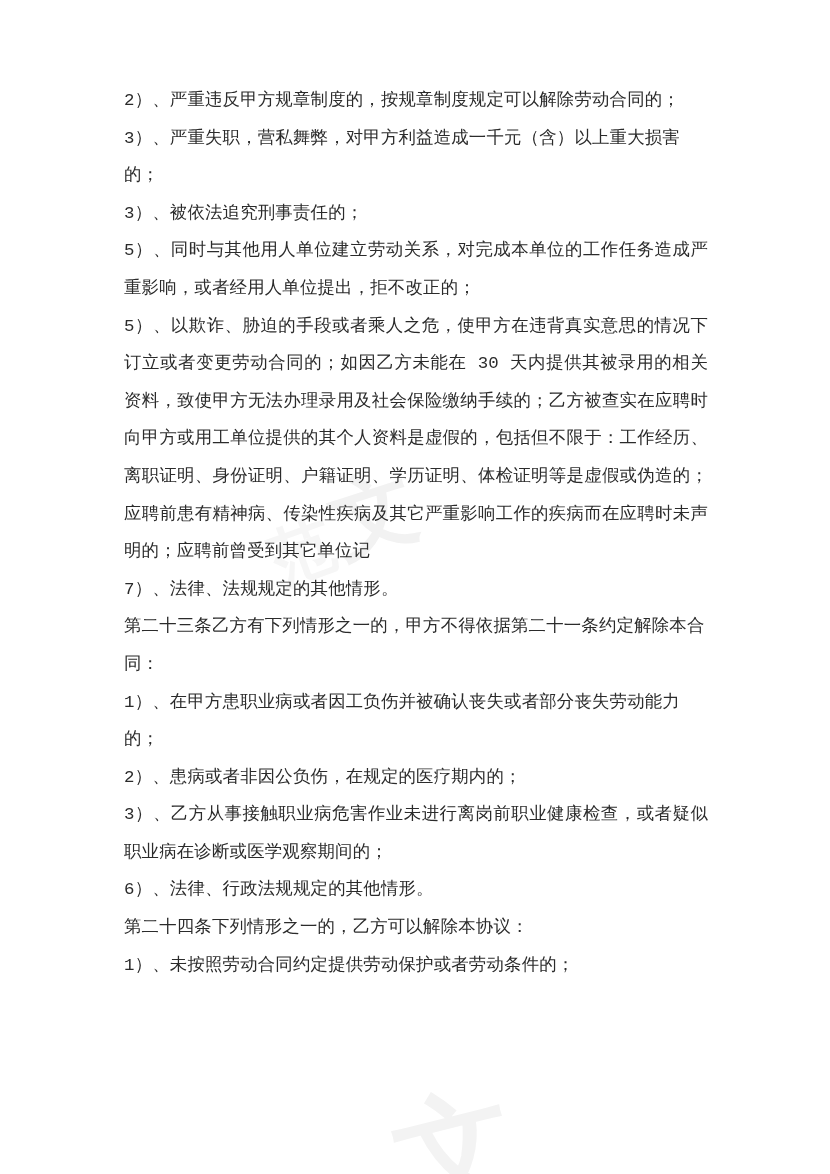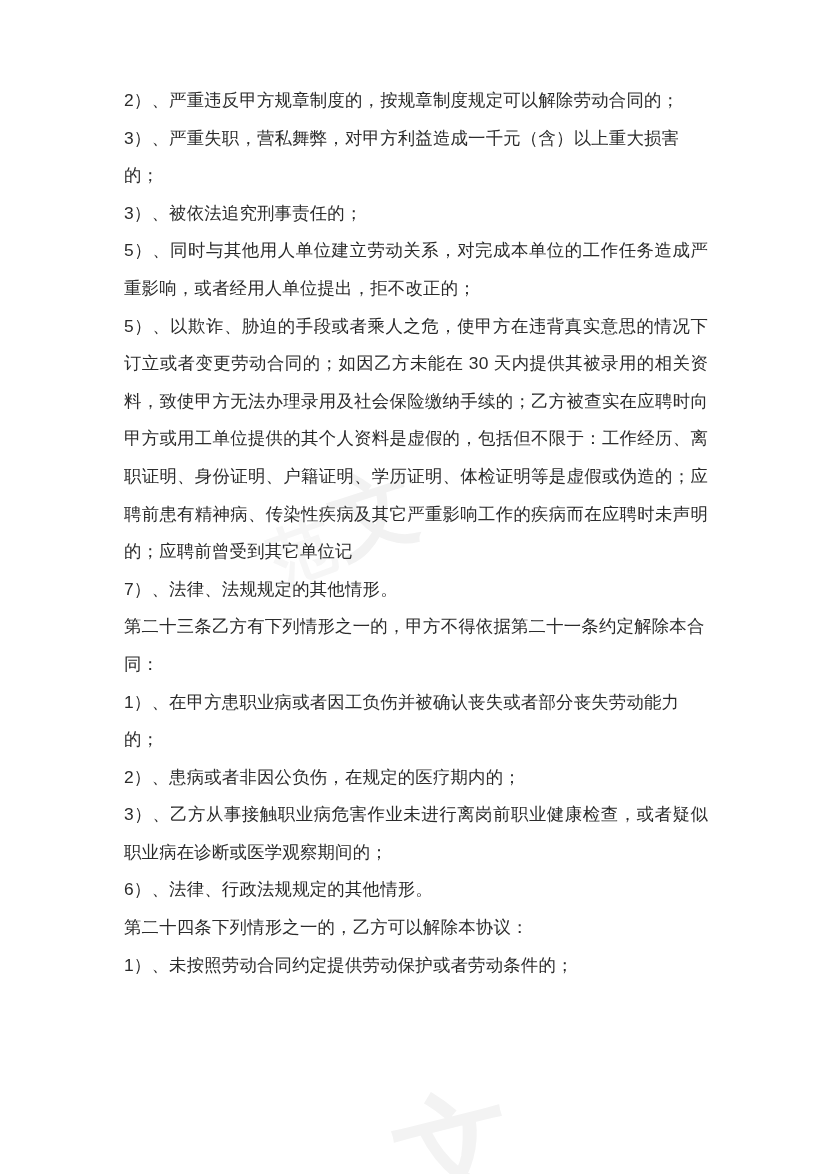--- a/index.html
+++ b/index.html
@@ -73,21 +73,21 @@
   }
 
   .para {
     margin: 0;
     color: #2b2b2b;
     font-size: 17.4px;
     line-height: 37.6px;
     text-align: justify;
     text-justify: inter-ideograph;
     letter-spacing: 0.2px;
-    font-family: Liberation Sans, sans-serif;
+    font-family: Liberation Mono, monospace;
     word-break: break-all;
   }
 
   
   .para.nowrap {
     text-align: left;
   }
 
   
   .para.tight {

